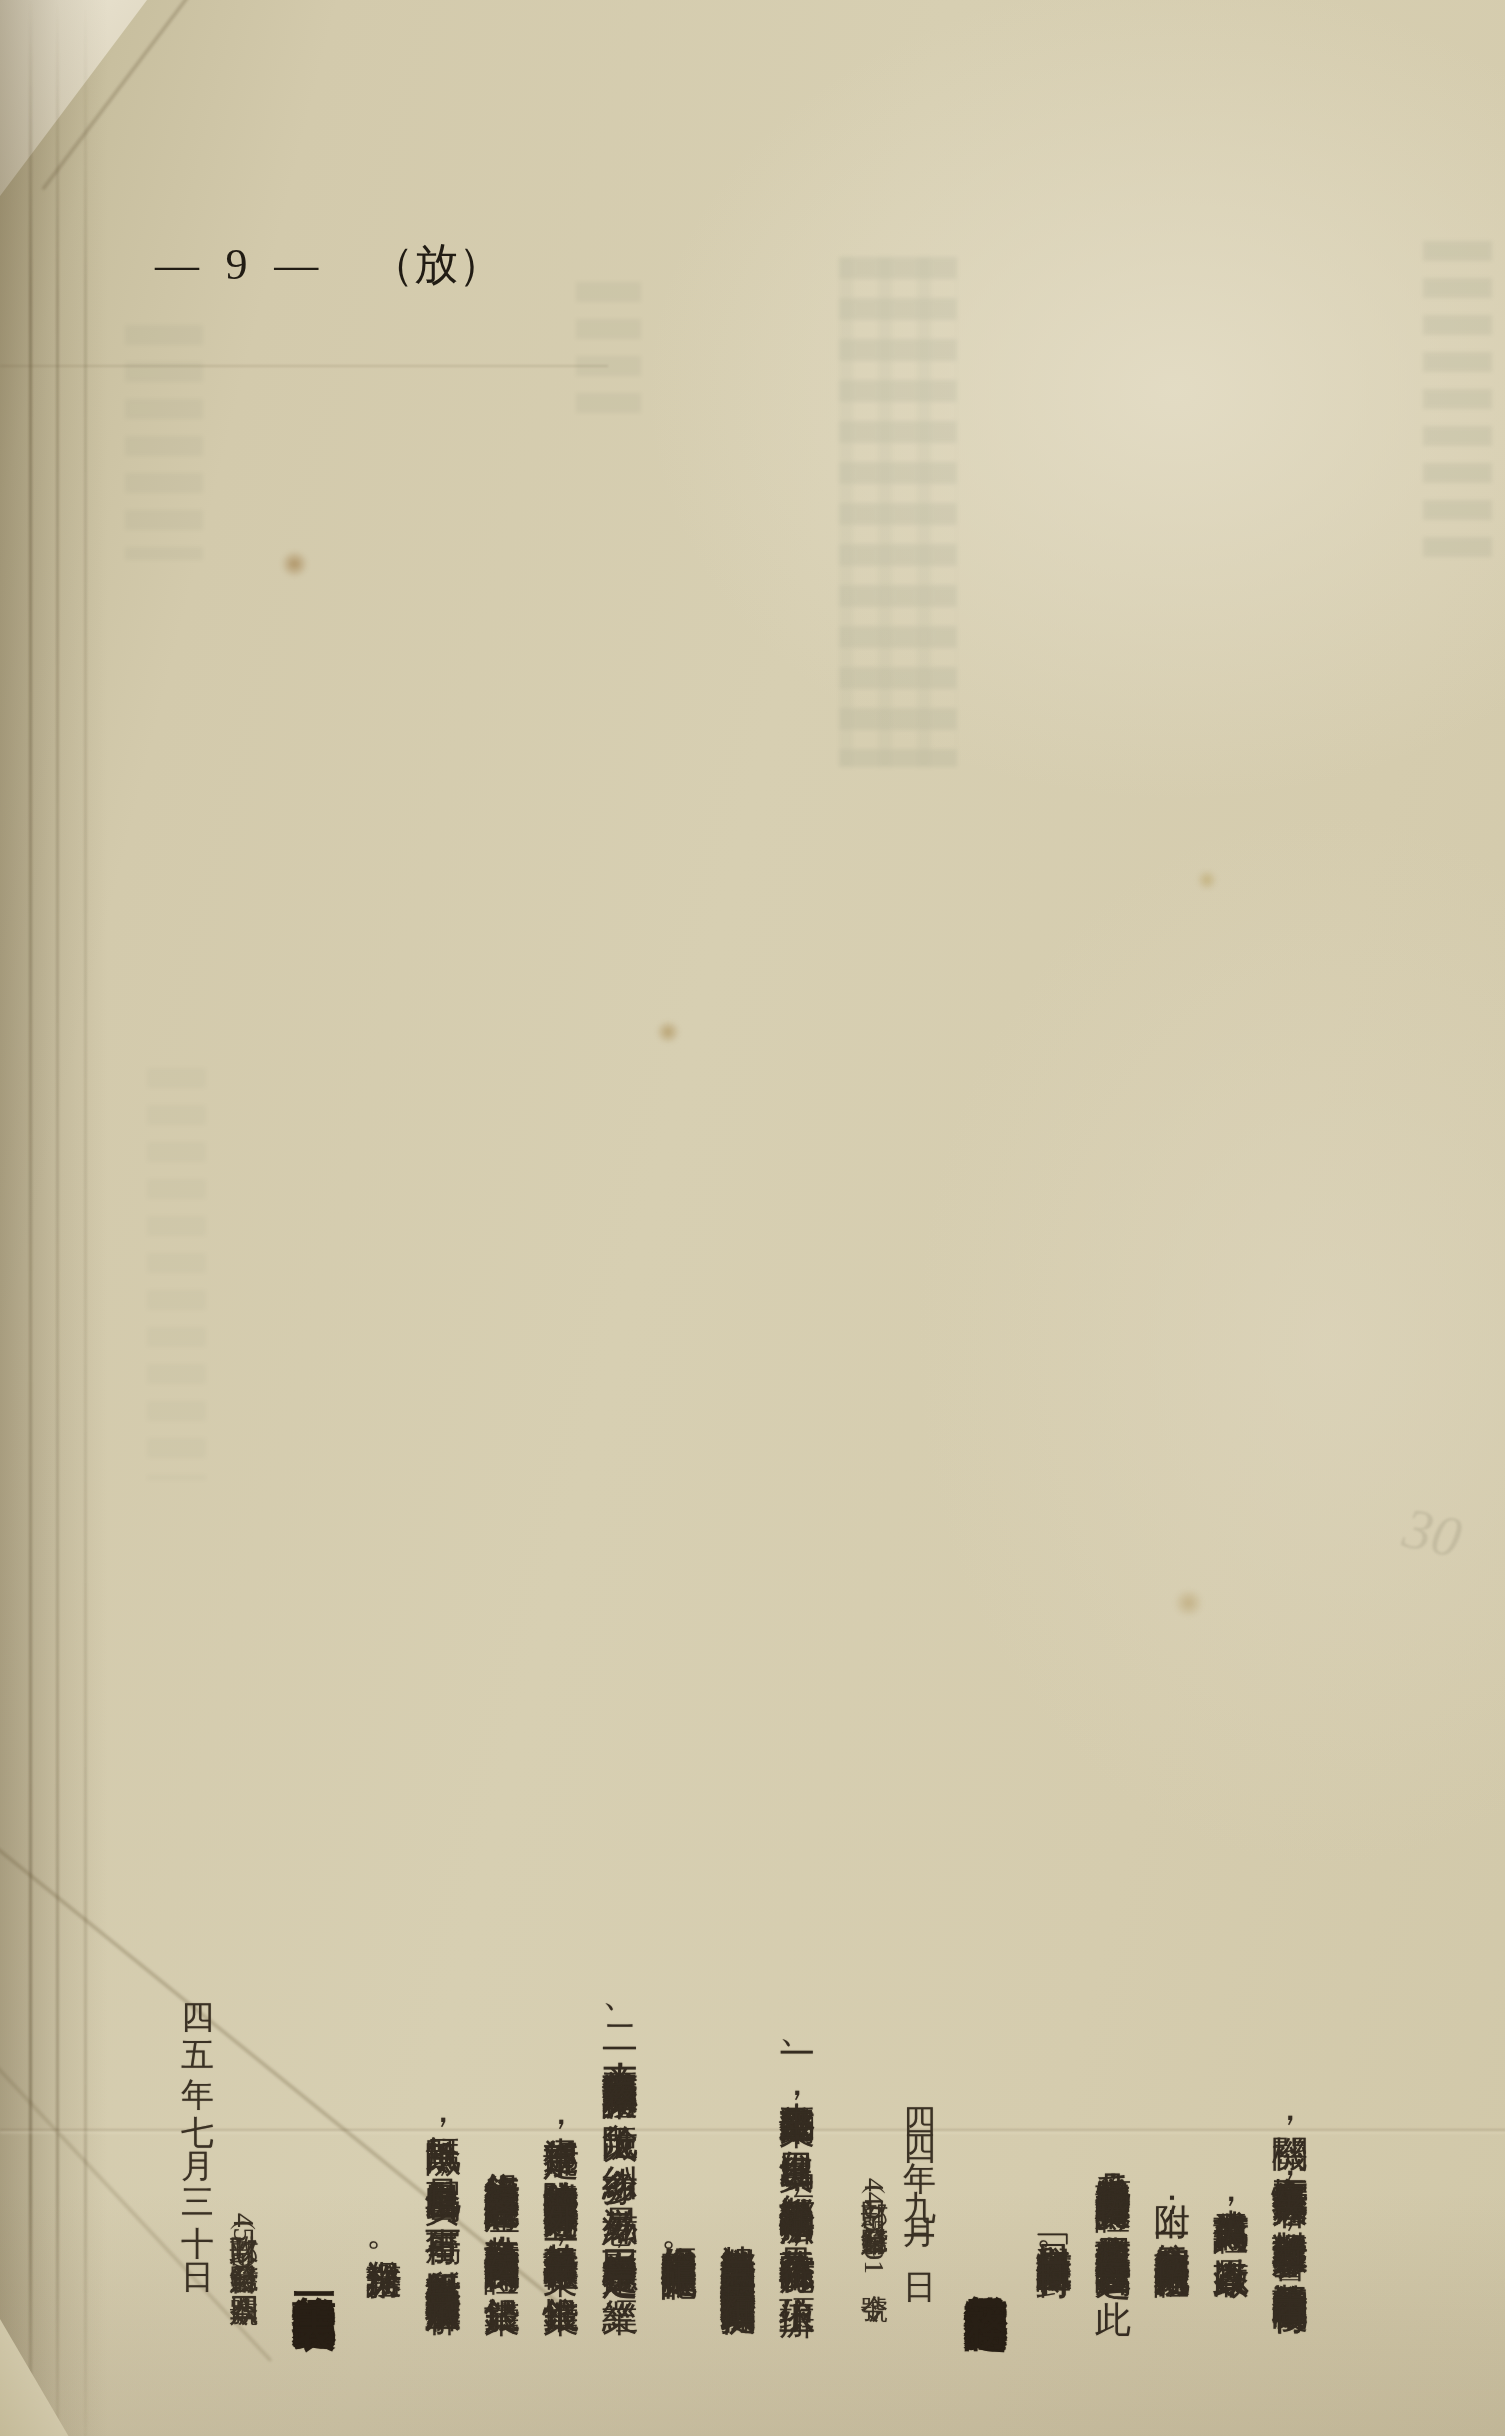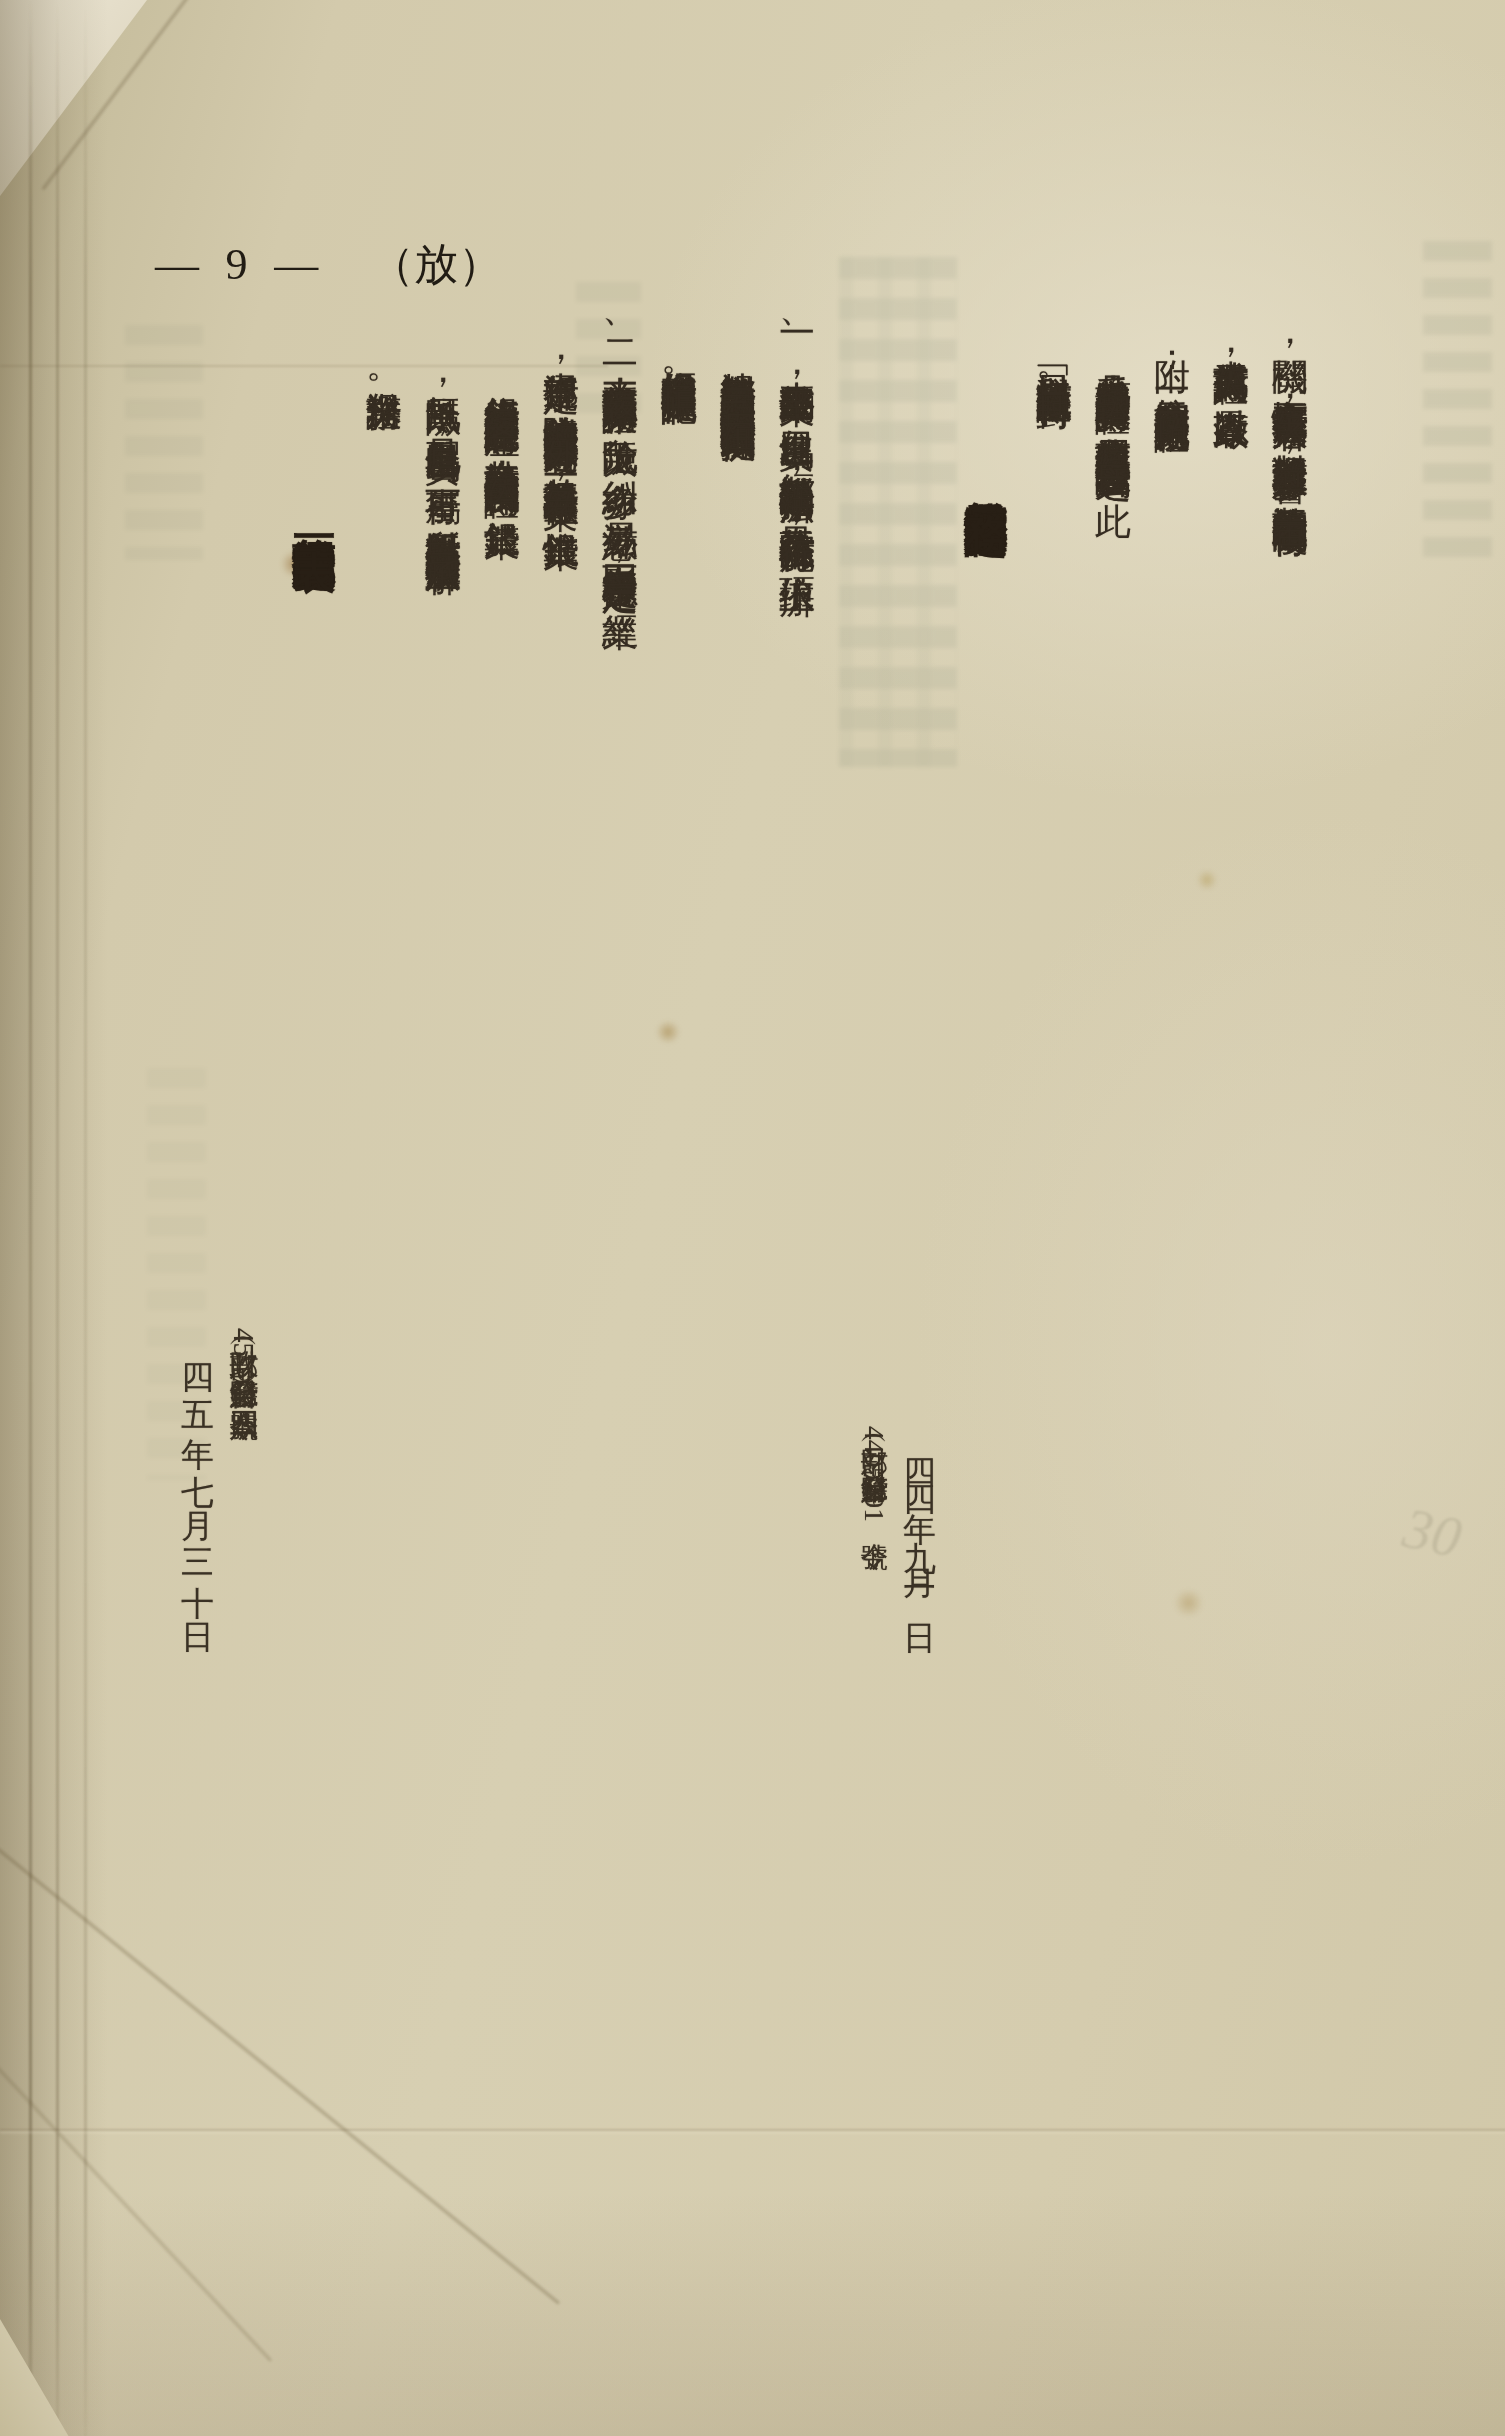--- a/index.html
+++ b/index.html
@@ -7,20 +7,21 @@
     width:1506px;height:2437px;position:relative;overflow:hidden;
     font-family:"Liberation Serif","DejaVu Serif",serif;
   }
   .page{
     position:absolute;inset:0;
     background:
       radial-gradient(ellipse 882px 686px at 78% 16%, rgba(228,221,198,.9) 0%, rgba(228,221,198,0) 60%),
       radial-gradient(ellipse 686px 882px at 88% 55%, rgba(221,213,188,.7) 0%, rgba(221,213,188,0) 60%),
       linear-gradient(to top, rgba(128,110,78,.20) 0%, rgba(128,110,78,0) 10%),
       linear-gradient(104deg, #b4a988 0%, #c8bf9f 6%, #d3caac 16%, #d7cfb2 45%, #d5ccae 75%, #d1c8a9 100%);
+    text-align: right;
   }
   
   .corner-fold{position:absolute;left:0;top:0;width:147px;height:196px;
     clip-path:polygon(0 0,147px 0,0 196px);
     background:linear-gradient(135deg,#ece6d4 0%,#ddd5bf 70%,#cfc6a8 100%);}
   .corner-fold-edge{position:absolute;left:-7.8px;top:86px;width:255px;height:2.9px;
     background:rgba(100,86,58,.35);transform:rotate(-53deg);filter:blur(1.5px);}
   .left-band{position:absolute;left:0;top:0;width:108px;height:100%;
     background:linear-gradient(to right, rgba(96,82,52,.38), rgba(96,82,52,.12) 55%, rgba(96,82,52,0));}
   .crease-v{position:absolute;top:0;height:100%;width:2.9px;filter:blur(1px);

